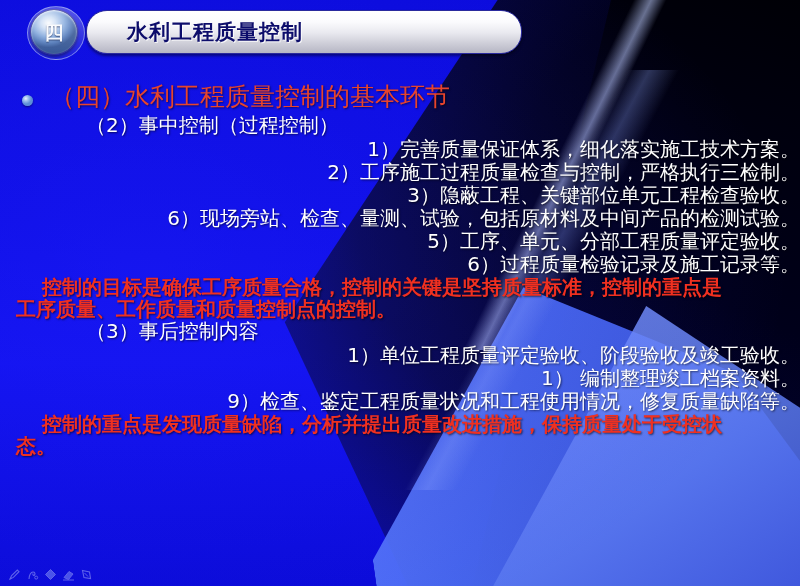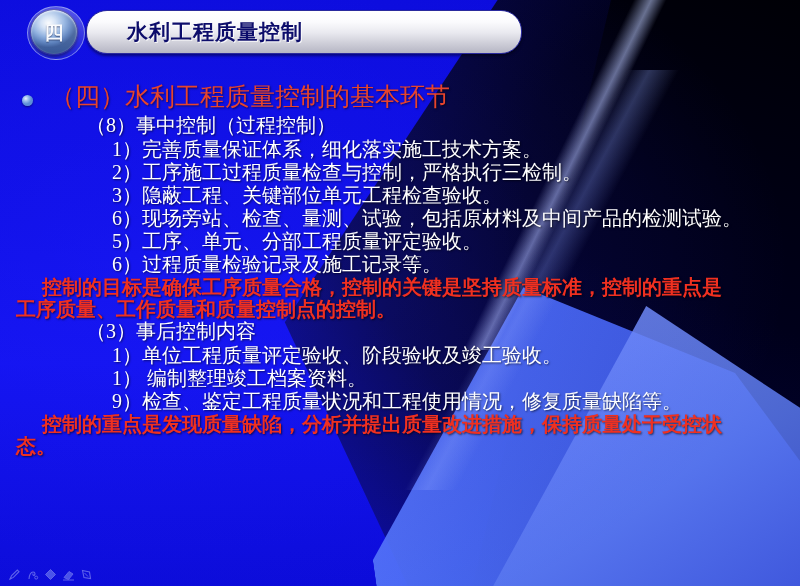--- a/index.html
+++ b/index.html
@@ -108,21 +108,20 @@
   }
 
   
   .body{
     position:absolute;left:0;top:84px;width:800px;
   }
   .line{
     position:relative;
     white-space:nowrap;
     line-height:1.0;
-    font-family:Liberation Serif, serif;
   }
 
   .t-title{
     font-size:25px;font-weight:normal;
     color:#e8442c;
     text-shadow:1px 1px 2px rgba(0,0,0,.55);
     margin:0 0 6px 0;
     padding-left:50px;
   }
   .bullet{
@@ -136,20 +135,21 @@
     font-size:20px;color:#ffffff;
     text-shadow:1px 1px 2px rgba(0,0,0,.6);
     padding-left:86px;
     margin-bottom:4px;
   }
   .t-item{
     font-size:20px;color:#ffffff;
     text-shadow:1px 1px 2px rgba(0,0,0,.6);
     padding-left:112px;
     margin-bottom:3px;
+    text-align:right;
   }
   .t-red{
     font-size:20px;font-weight:bold;
     color:#f03020;
     text-shadow:1px 1px 2px rgba(0,0,0,.6);
     padding-left:16px;
     margin-bottom:2px;
   }
   .t-red.indent{padding-left:42px;}
 
@@ -189,21 +189,21 @@
     </div>
   </div>
 
   <div class="body">
 
     <div class="line t-title">
       <span class="bullet"></span>
       <span>（四）水利工程质量控制的基本环节</span>
     </div>
 
-    <div class="line t-sub">（8）事中控制（过程控制）</div>
+    <div class="line t-sub">（2）事中控制（过程控制）</div>
 
     <div class="line t-item">1）完善质量保证体系，细化落实施工技术方案。</div>
     <div class="line t-item">2）工序施工过程质量检查与控制，严格执行三检制。</div>
     <div class="line t-item">3）隐蔽工程、关键部位单元工程检查验收。</div>
     <div class="line t-item">6）现场旁站、检查、量测、试验，包括原材料及中间产品的检测试验。</div>
     <div class="line t-item">5）工序、单元、分部工程质量评定验收。</div>
     <div class="line t-item">6）过程质量检验记录及施工记录等。</div>
 
     <div class="line t-red indent">控制的目标是确保工序质量合格，控制的关键是坚持质量标准，控制的重点是</div>
     <div class="line t-red">工序质量、工作质量和质量控制点的控制。</div>

